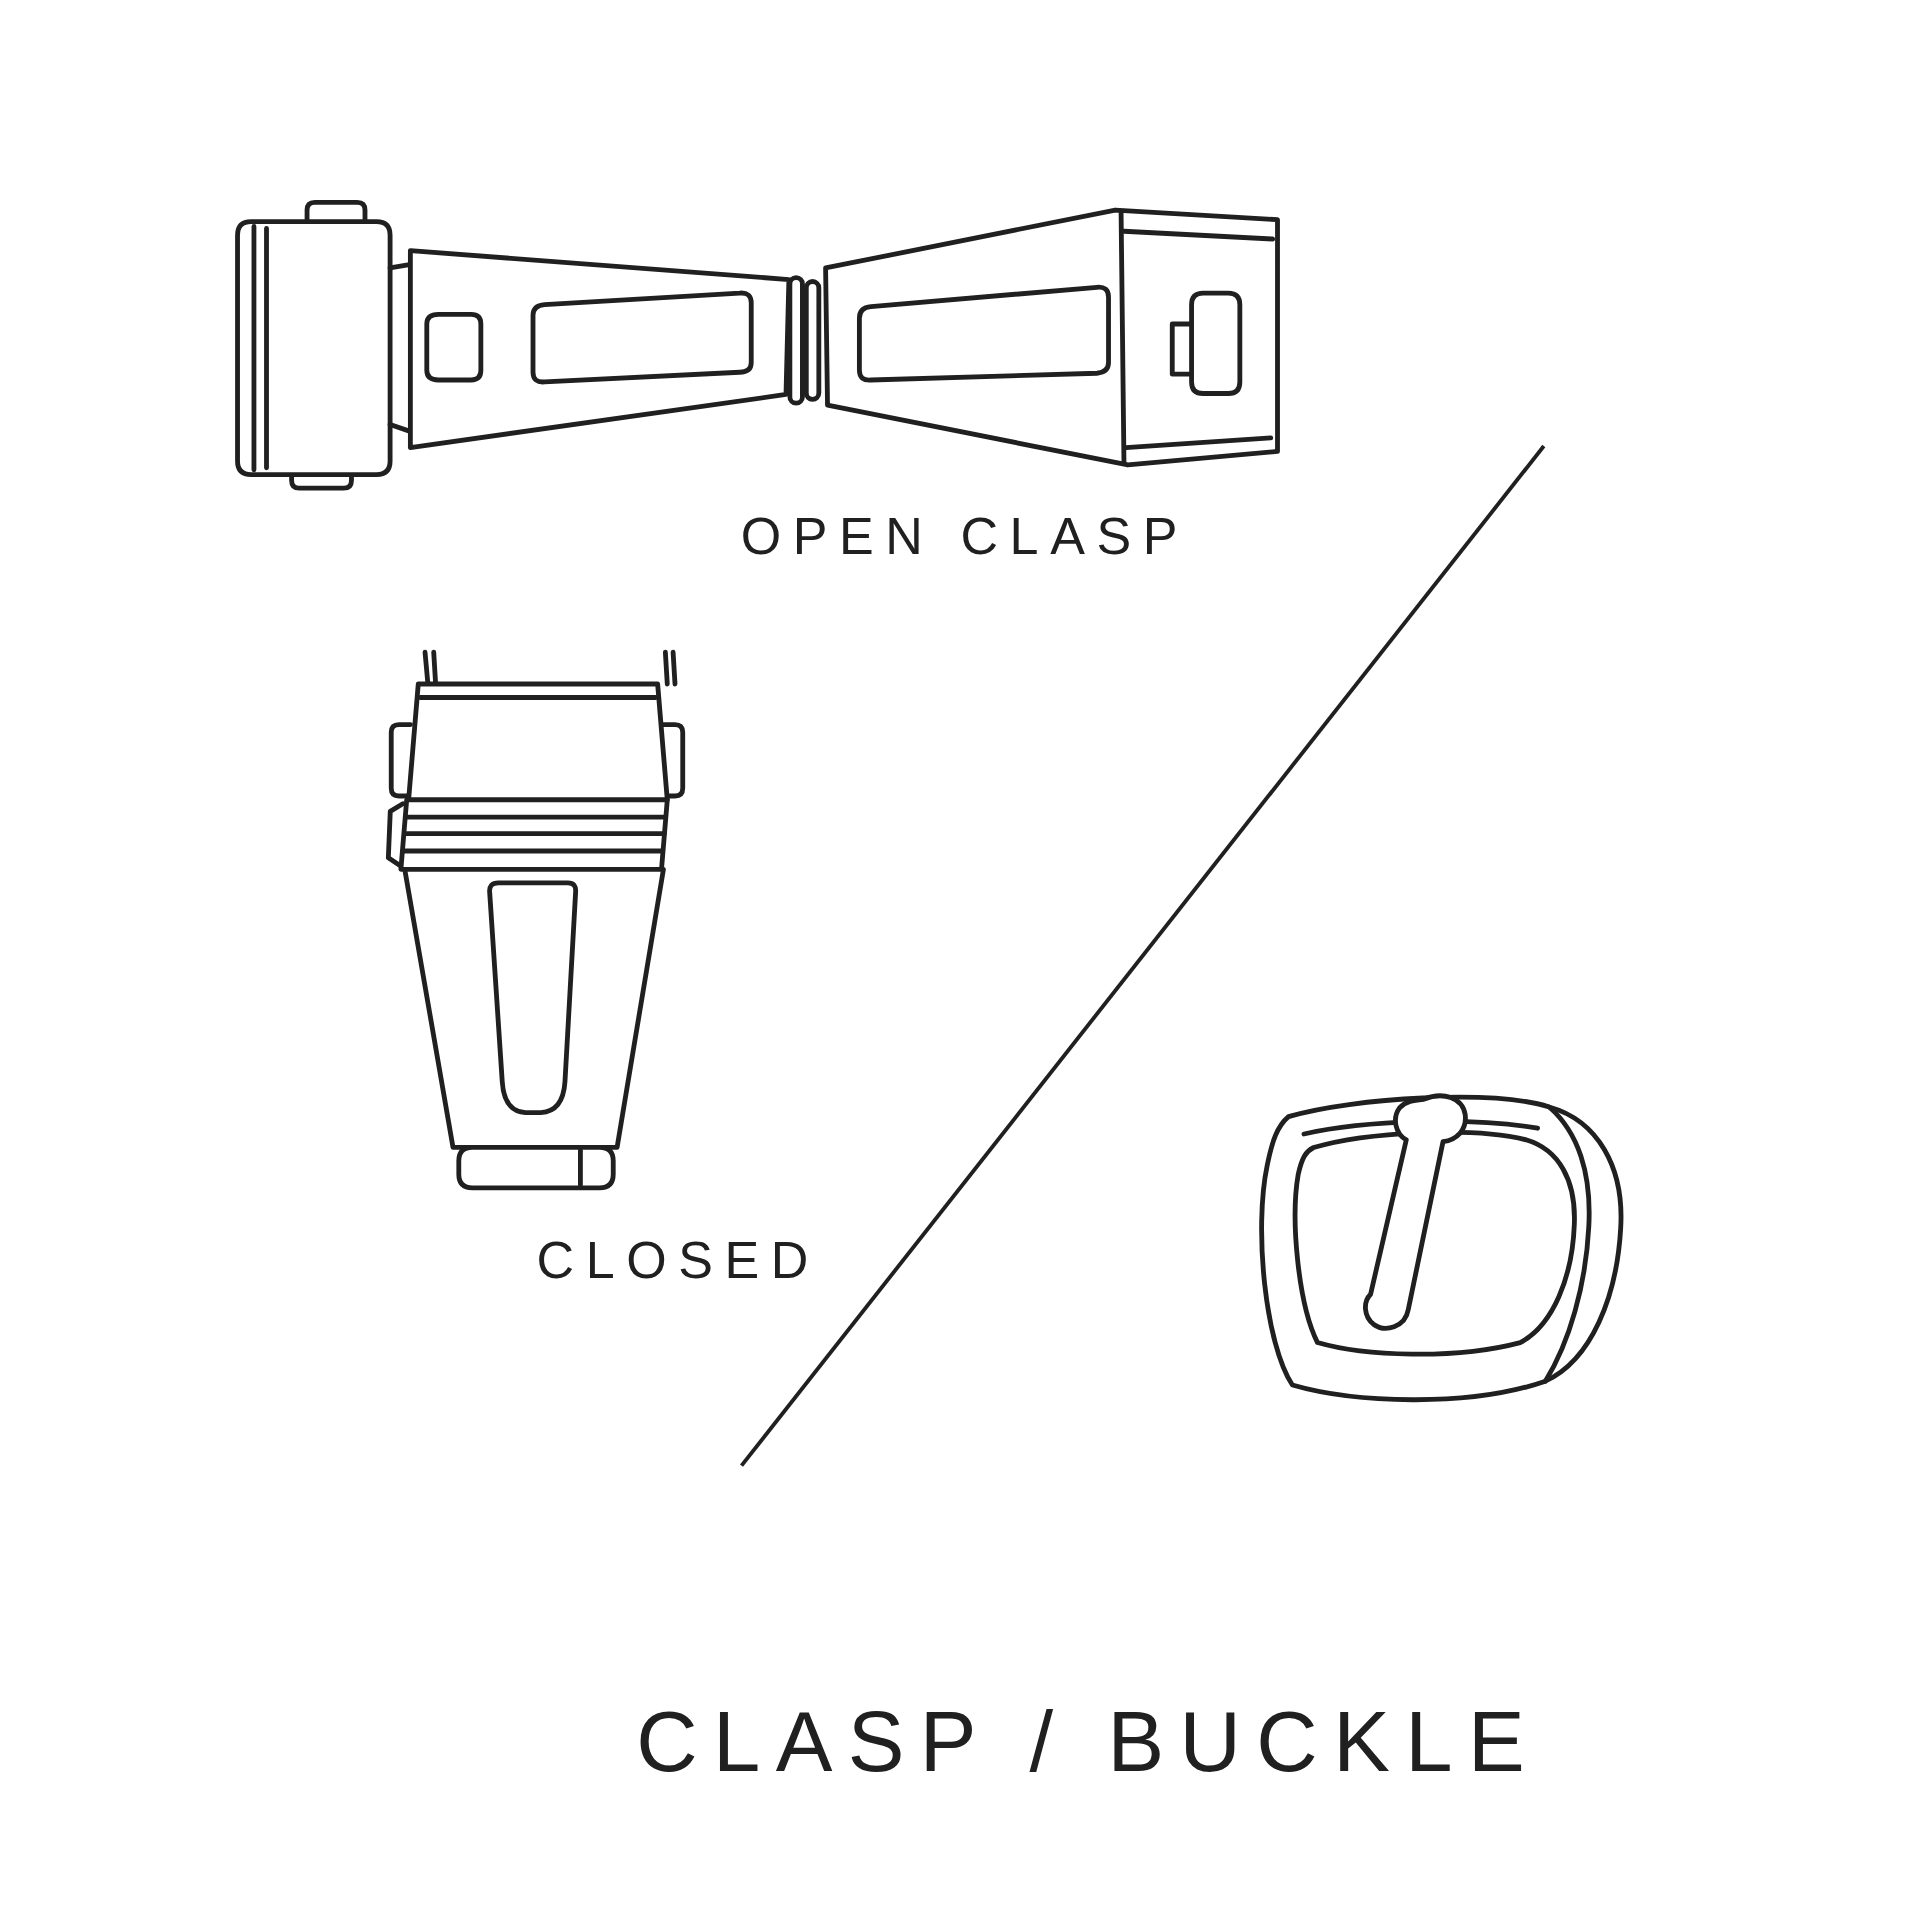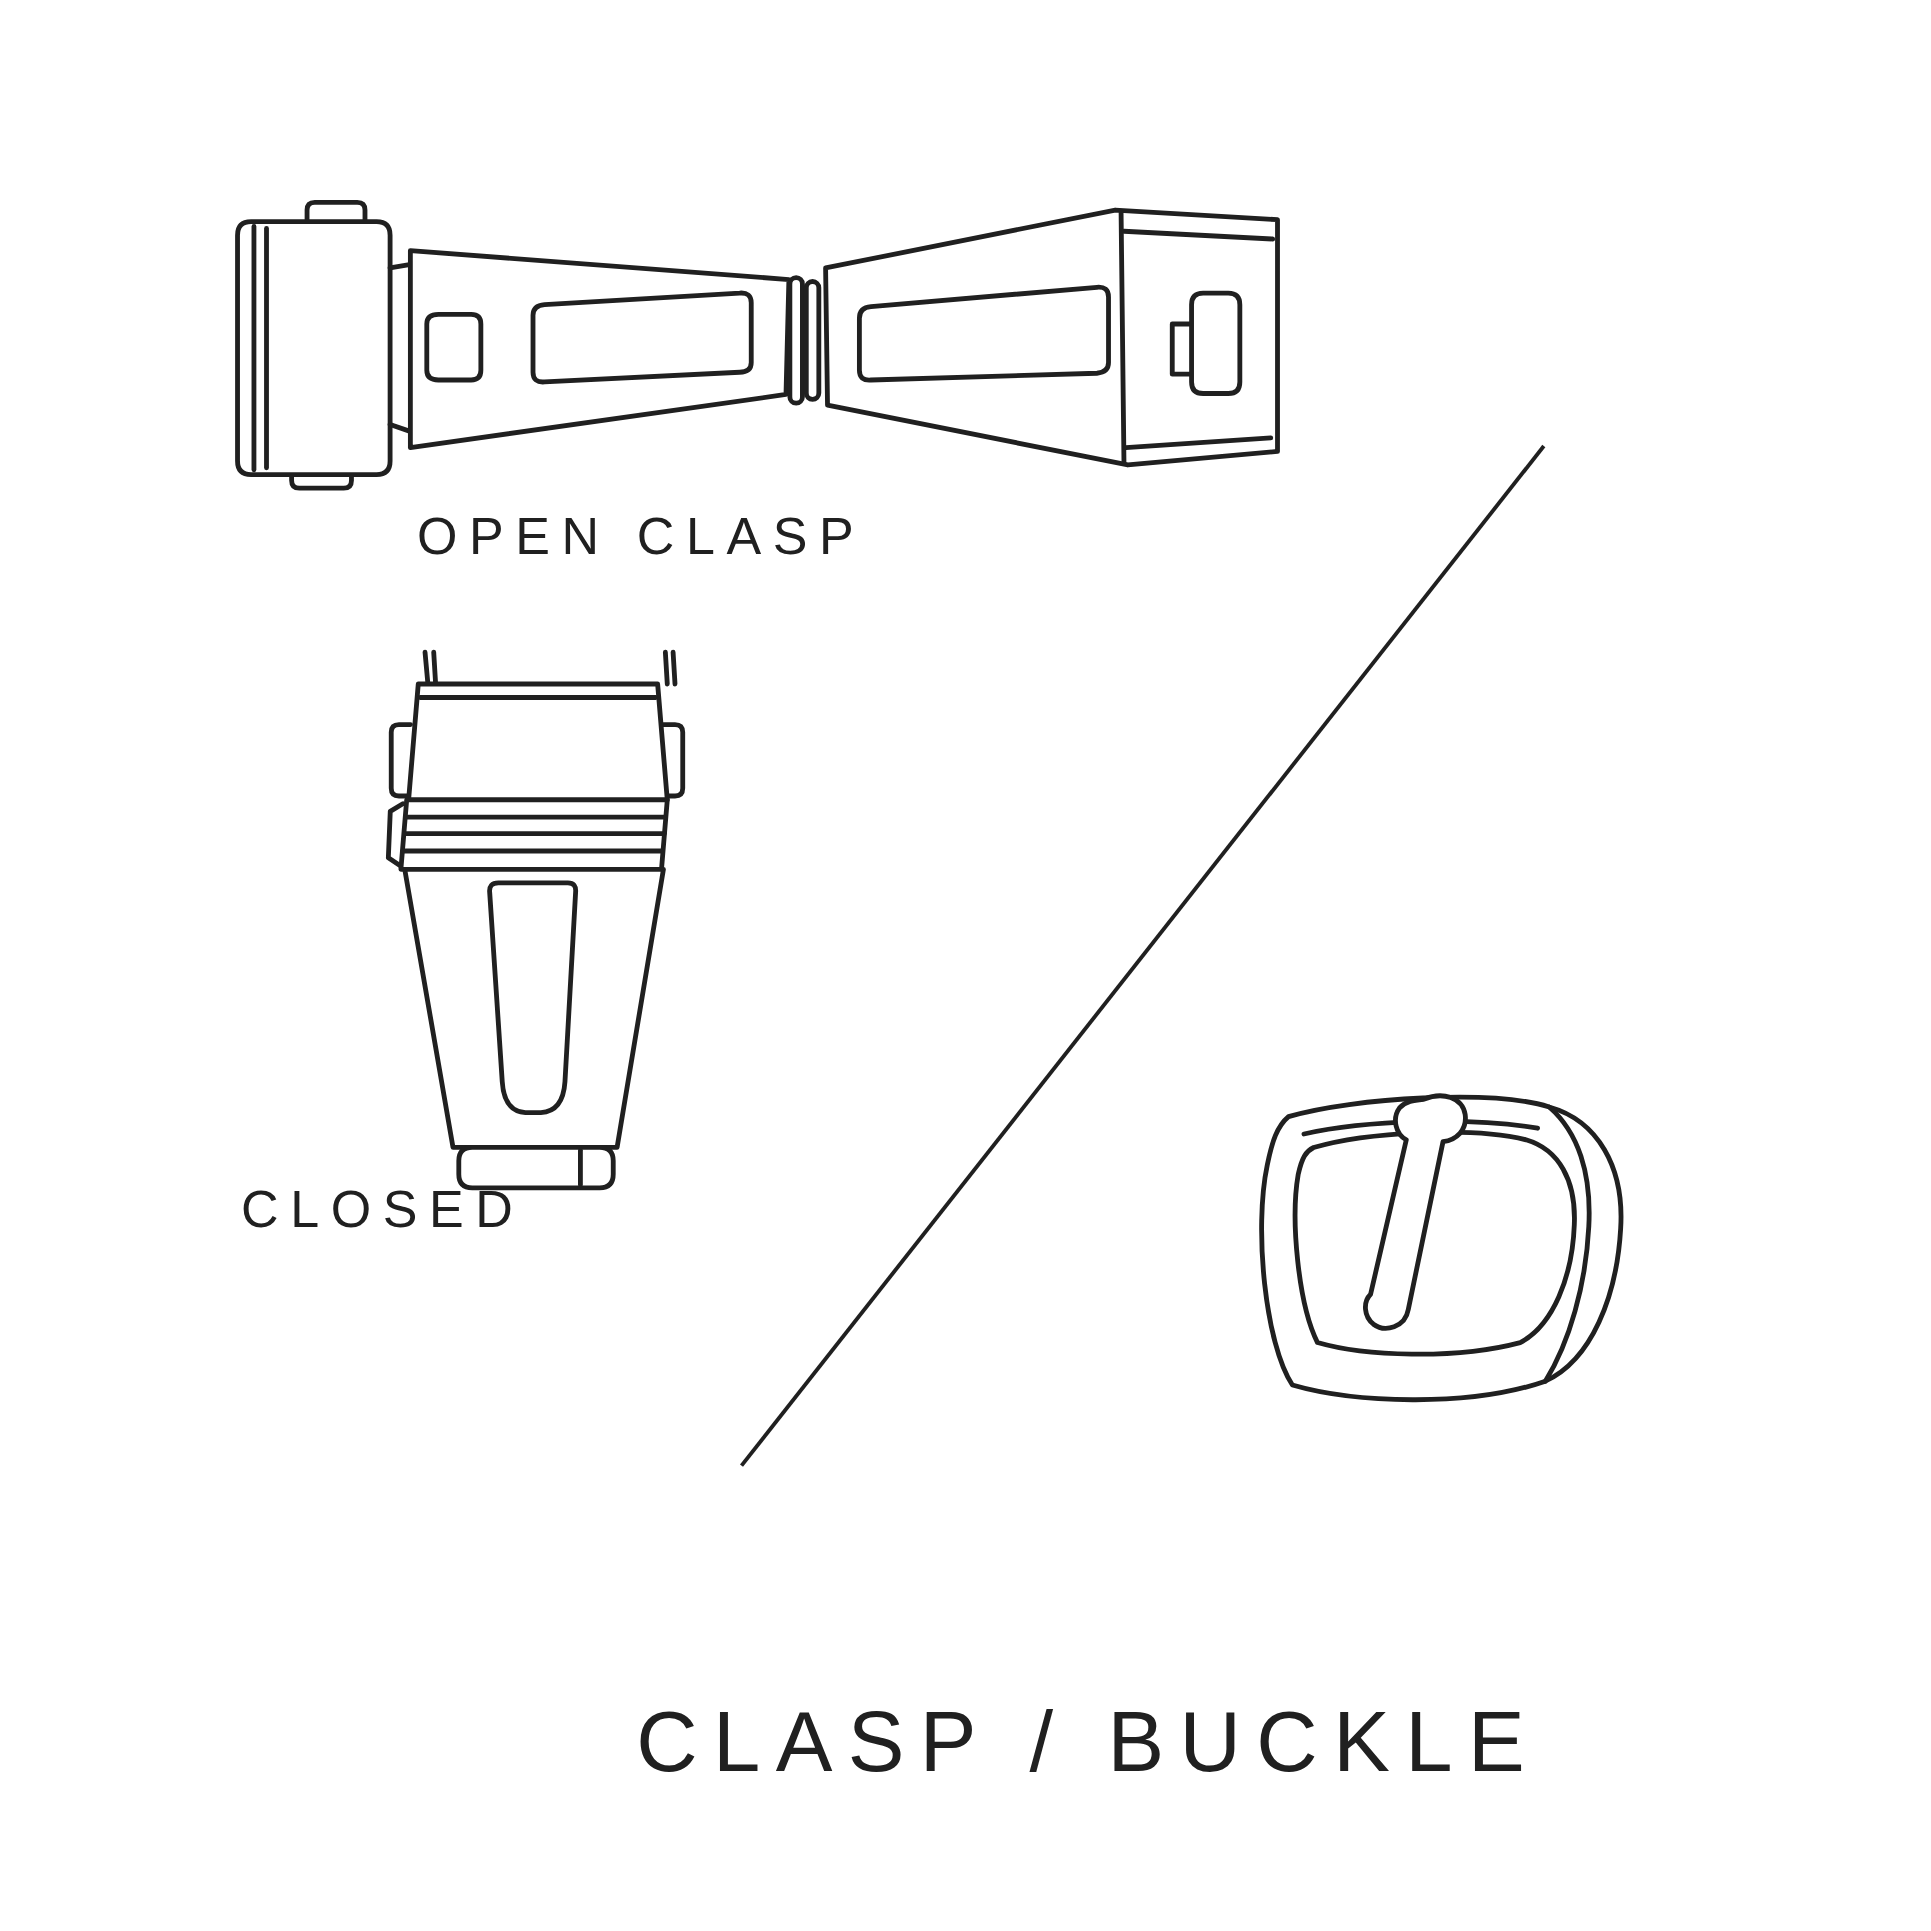--- a/index.html
+++ b/index.html
@@ -17,21 +17,21 @@
   .illustration circle {
     stroke: var(--ink, #1f1f1f);
     stroke-width: 5;
     fill: none;
     stroke-linecap: round;
     stroke-linejoin: round;
   }
   .illustration .fill { fill:#ffffff; }
   .caption {
     position:absolute;
-    text-align:left;
+    text-align:right;
     font-size:52px;
     letter-spacing:11.6px;
     line-height:1;
     font-weight:400;
     color: var(--ink, #1f1f1f);
     white-space:nowrap;
   }
   .big-title {
     position:absolute;
     text-align:right;
@@ -129,21 +129,21 @@
 
       <path d="M133,244 L205,244 Q214,244 213,254 L202,450 Q200,481 177,482 L161,482 Q139,481 137,450 L124,254 Q123,244 133,244 Z"></path>
     </g>
 
     <g>
       <path class="fill" d="M106,518 L238,518 Q252,518 252,532 L252,546 Q252,560 238,560 L106,560 Q92,560 92,546 L92,532 Q92,518 106,518 Z"></path>
       <path d="M218,521 L218,557"></path>
     </g>
   </svg>
 
-  <div class="caption" style="left:241px; top:1183px; width:579px;">CLOSED</div>
+  <div class="caption" style="left:241px; top:1234px; width:579px;">CLOSED</div>
 
   <svg class="divider-svg" width="1931" height="1931" viewBox="0 0 2000 2000">
     <line x1="1599" y1="462" x2="768" y2="1518"></line>
   </svg>
 
   <svg class="illustration" style="left:1219px; top:1072px;" width="420" height="348" viewBox="0 0 435 360">
 
     <g>
       <path class="fill" d="M72,46 C140,26 285,18 342,36 C392,50 420,98 416,162 C412,232 386,298 338,320 C258,348 138,342 76,324 C48,282 36,162 50,96 C55,72 60,56 72,46 Z"></path>
       <path d="M98,78 C152,62 262,56 318,70 C352,80 370,112 368,158 C366,212 346,262 312,280 C244,298 150,294 102,280 C82,240 74,152 82,106 C86,88 90,82 98,78 Z"></path>

